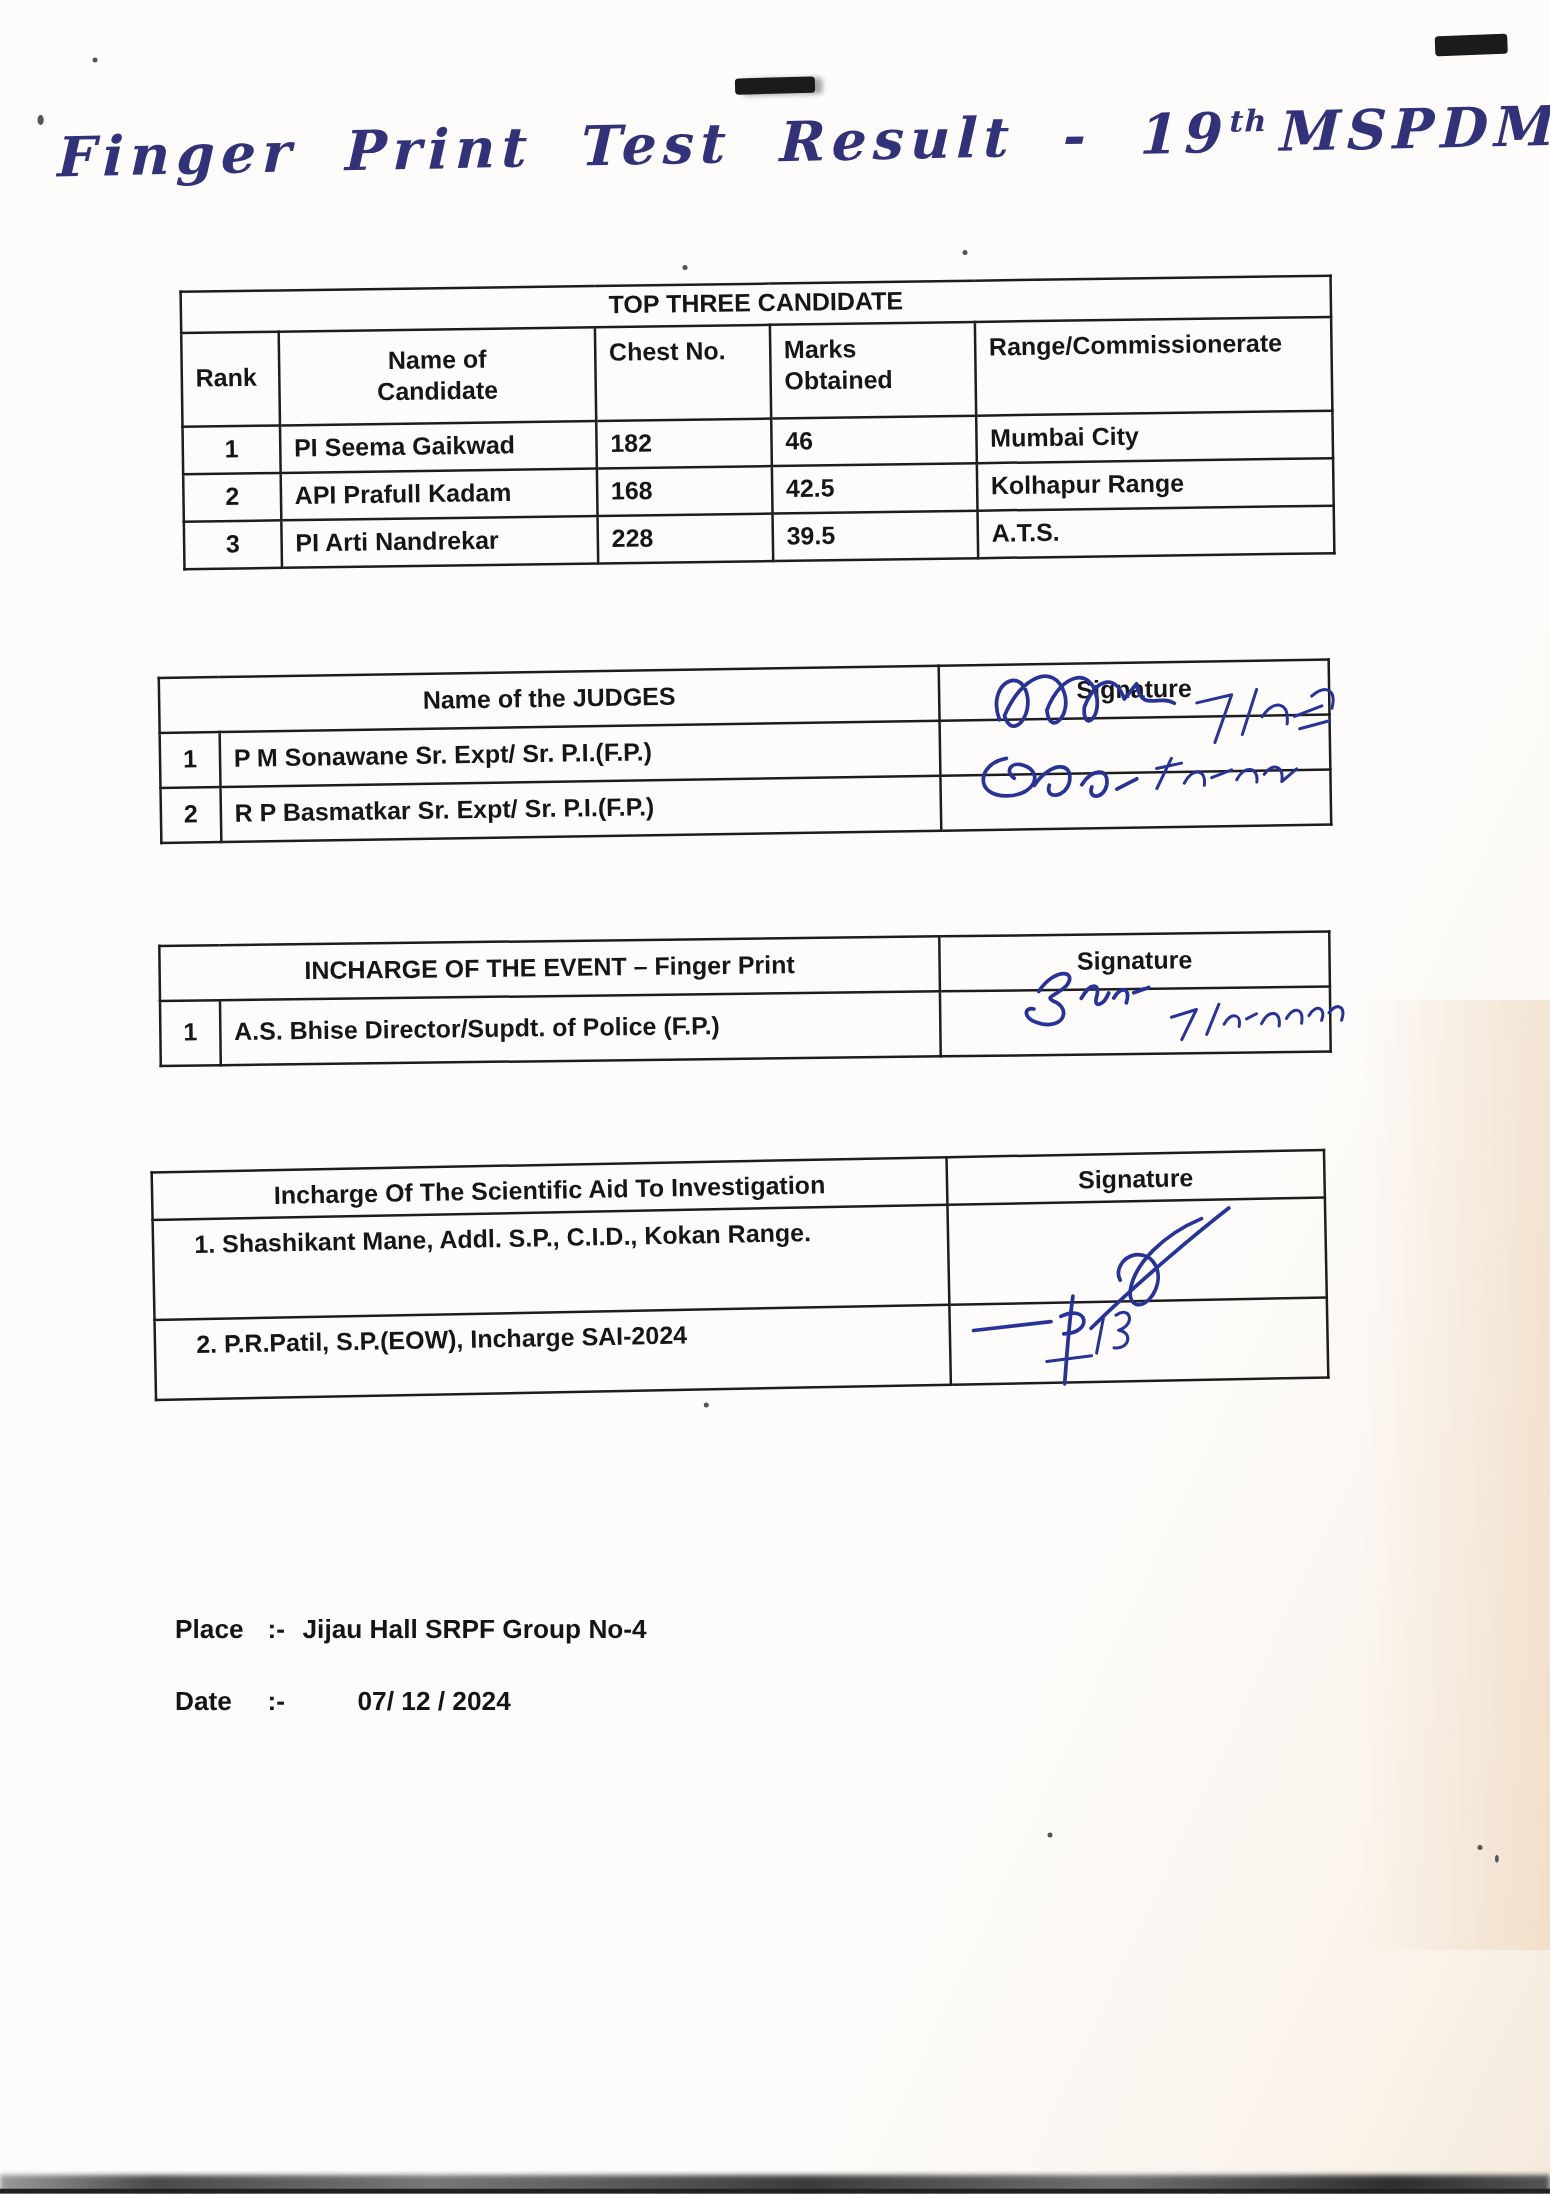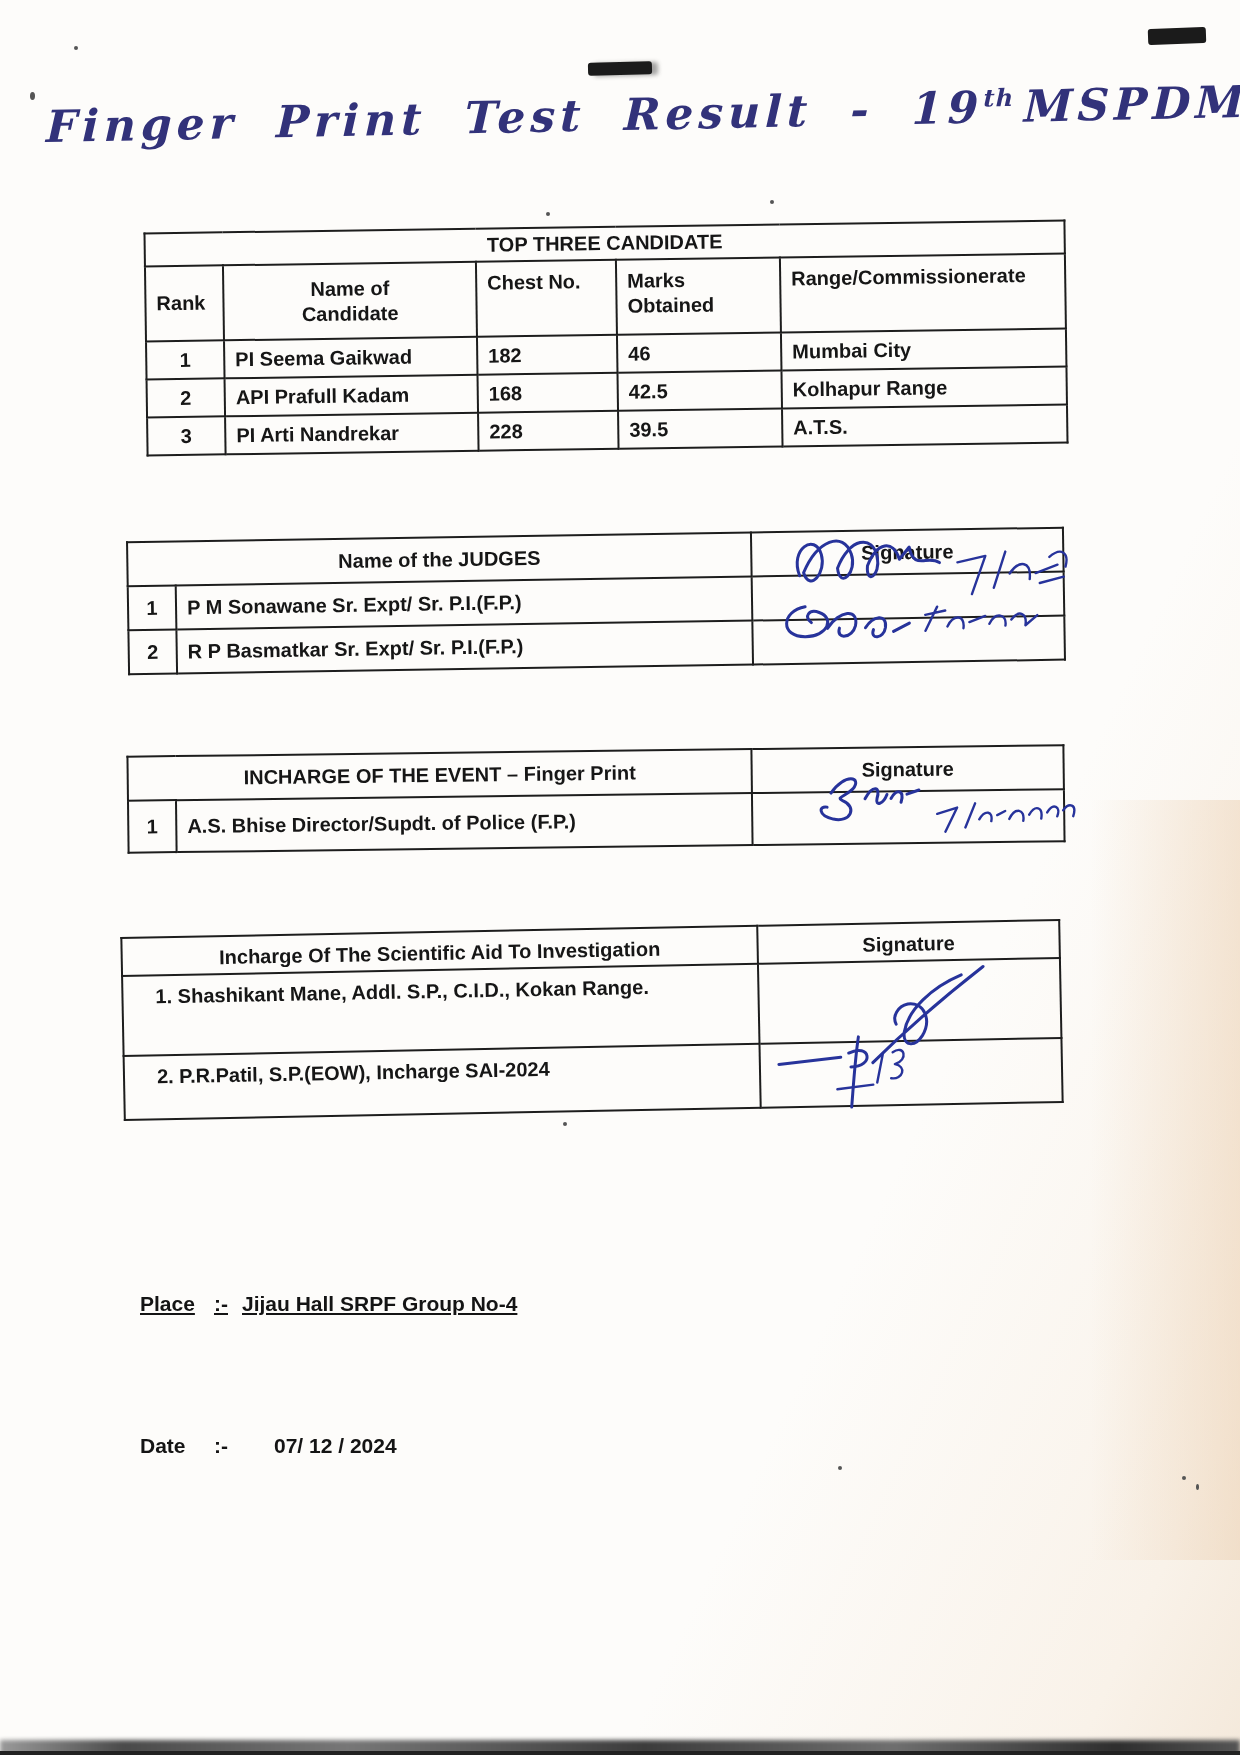--- a/index.html
+++ b/index.html
@@ -51,25 +51,25 @@
 
   
   .sig{position:absolute;pointer-events:none;overflow:visible;}
   .sig path{fill:none;stroke:var(--sig-ink,#27339b);stroke-width:3;
         stroke-linecap:round;stroke-linejoin:round;}
   .sig .thin{stroke-width:2.4;}
 
   
   .foot-line{position:absolute;left:140px;font-size:21px;font-weight:700;color:#141414;
         display:flex;align-items:baseline;}
-  .foot-place{top:1292px;text-decoration:underline;}
-  .foot-date{top:1434px;justify-content:space-between;}
+  .foot-place{top:1292px;}
+  .foot-date{top:1350px;justify-content:space-between;}
   .foot-line .lab{width:74px;}
   .foot-line .sep{margin-right:14px;}
-  .foot-date .val{margin-left:32px;}
+  .foot-date .val{margin-left:44px;}
 </style>
 </head>
 <body>
 
 <div class="page">
 
   <div class="right-tint"></div>
 
   <div class="mark" style="left:588px;top:62px;width:64px;height:13px;transform:rotate(-1.5deg);box-shadow:6px 1px 4px rgba(60,60,60,.45);"></div>
   <div class="mark" style="left:1148px;top:28px;width:58px;height:16px;transform:rotate(-2deg);"></div>

